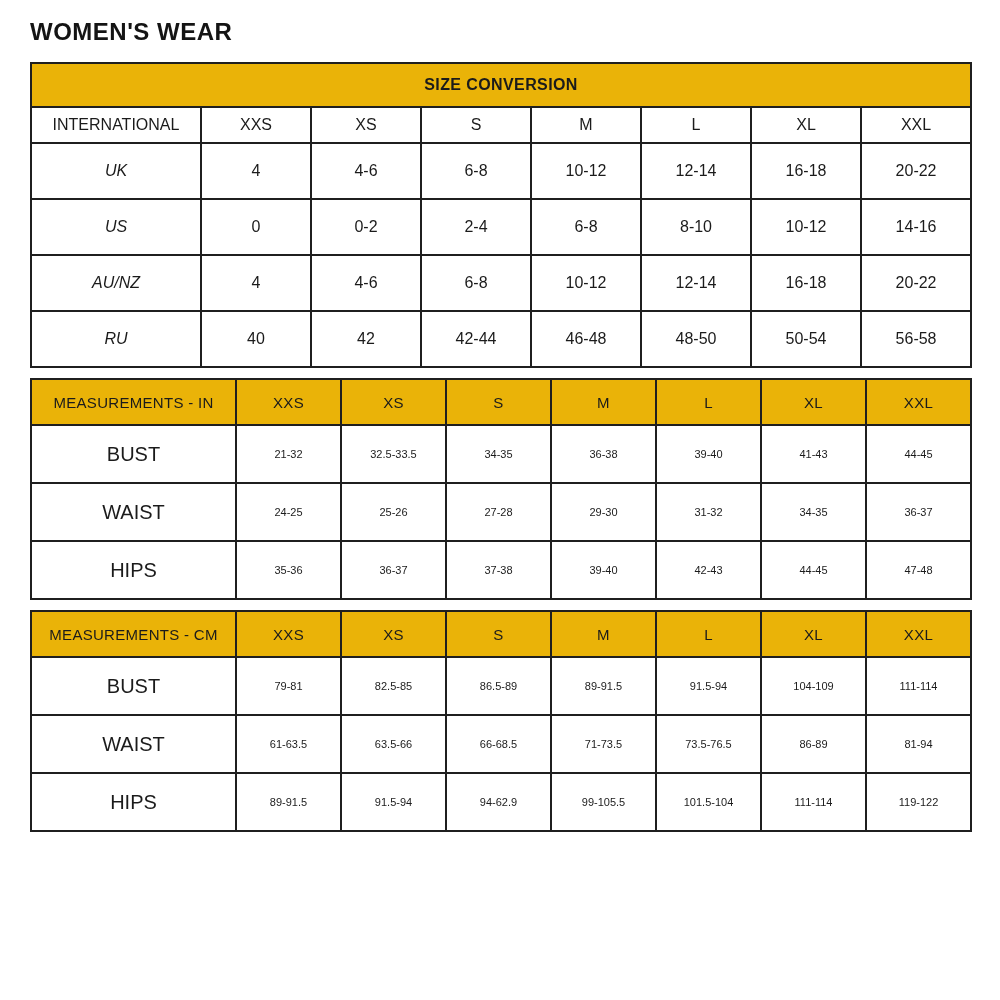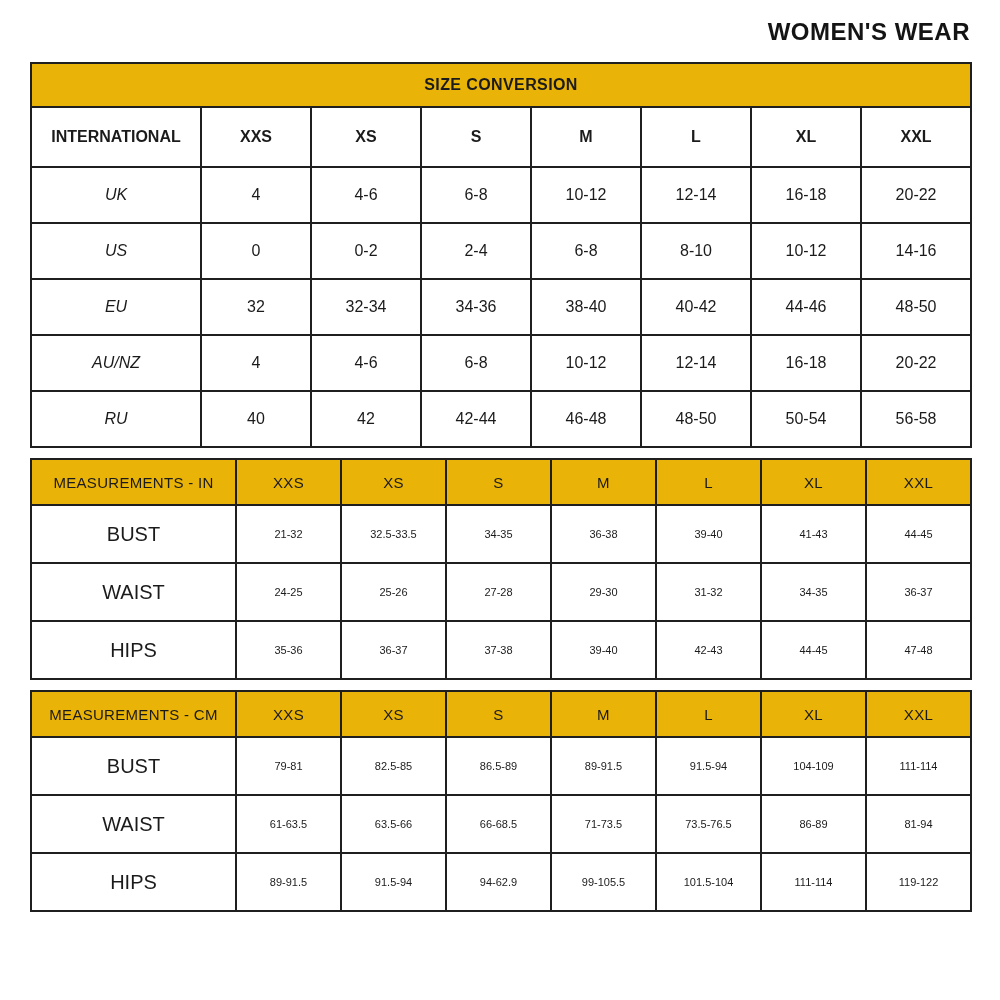--- a/index.html
+++ b/index.html
@@ -11,21 +11,21 @@
   }
   .page {
     width: 1000px;
     height: 1000px;
     box-sizing: border-box;
     padding: 10px 30px 20px 30px;
     background: #ffffff;
   }
   h1.page-title {
     margin: 8px 0 16px 0;
-    text-align: right;
+    text-align: left;
     font-size: 24px;
     font-weight: bold;
     letter-spacing: 0.5px;
     color: #141414;
   }
   table.size-table {
     border-collapse: collapse;
     width: 940px;
     table-layout: fixed;
     margin: 0 auto 10px auto;
@@ -40,21 +40,21 @@
     white-space: nowrap;
   }
   .gray { background: #eab308; }
   .title-cell {
     height: 44px;
     font-weight: bold;
     font-size: 16px;
     letter-spacing: 0.4px;
   }
   
-  .conv-head-cell { height: 60px; font-size: 16px; font-weight: bold; }
+  .conv-head-cell { height: 36px; font-size: 16px; font-weight: normal; }
   .conv-label     { height: 56px; font-size: 16px; font-style: italic; }
   .conv-cell      { height: 56px; font-size: 16px; }
   
   .meas-head-cell { height: 46px; font-size: 15px; font-weight: normal; letter-spacing: 0.3px; }
   .meas-label     { height: 58px; font-size: 20px; }
   .meas-cell      { height: 58px; font-size: 11px; }
 </style>
 </head>
 <body>
 
@@ -103,30 +103,20 @@
           <td class="conv-label">US</td>
           <td class="conv-cell">0</td>
           <td class="conv-cell">0-2</td>
           <td class="conv-cell">2-4</td>
           <td class="conv-cell">6-8</td>
           <td class="conv-cell">8-10</td>
           <td class="conv-cell">10-12</td>
           <td class="conv-cell">14-16</td>
         </tr>
         <tr>
-          <td class="conv-label">EU</td>
-          <td class="conv-cell">32</td>
-          <td class="conv-cell">32-34</td>
-          <td class="conv-cell">34-36</td>
-          <td class="conv-cell">38-40</td>
-          <td class="conv-cell">40-42</td>
-          <td class="conv-cell">44-46</td>
-          <td class="conv-cell">48-50</td>
-        </tr>
-        <tr>
           <td class="conv-label">AU/NZ</td>
           <td class="conv-cell">4</td>
           <td class="conv-cell">4-6</td>
           <td class="conv-cell">6-8</td>
           <td class="conv-cell">10-12</td>
           <td class="conv-cell">12-14</td>
           <td class="conv-cell">16-18</td>
           <td class="conv-cell">20-22</td>
         </tr>
         <tr>

